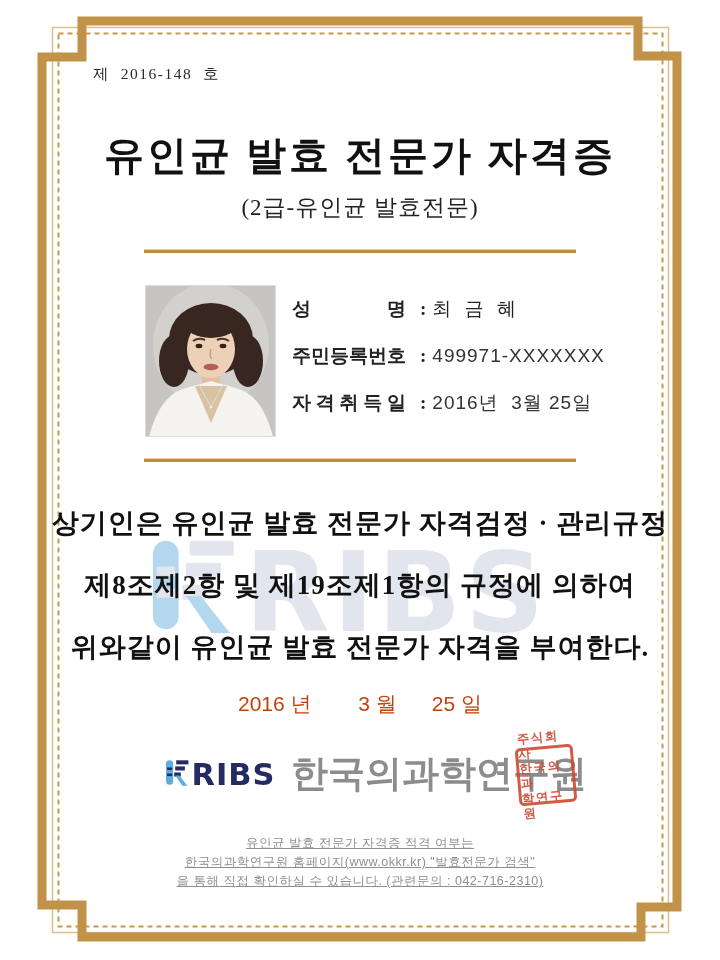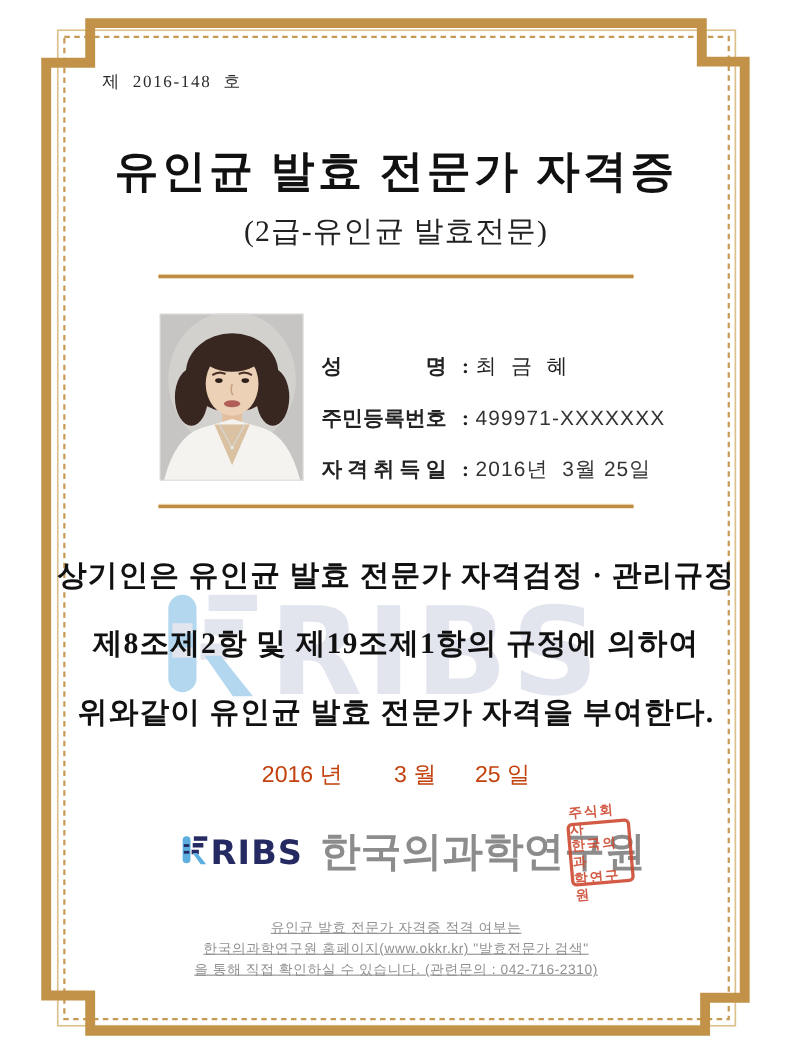--- a/index.html
+++ b/index.html
@@ -6,32 +6,32 @@
   .page{
     position:relative;width:720px;height:960px;background:#ffffff;overflow:hidden;
     font-family:"Liberation Serif","DejaVu Serif",serif;color:#1a1a1a;padding-left:45px;
   }
   .abs{position:absolute;}
   .center{left:0;width:720px;text-align:center;}
   .pre{white-space:pre;}
 
   .cert-no{left:93px;top:64px;font-size:15.5px;letter-spacing:1.5px;color:#2b2b2b;}
   .title{top:128px;font-size:40px;font-weight:bold;letter-spacing:3px;color:#111;}
-  .subtitle{top:192px;font-size:27px;letter-spacing:1px;color:#222;}
+  .subtitle{top:192px;font-size:23px;letter-spacing:1px;color:#222;}
 
   .divider{left:144px;width:432px;height:4px;
     background:linear-gradient(#E8D0A4 0 1px,#BE8C42 1px 100%);}
   .divider.d1{top:249px;}
   .divider.d2{top:458px;}
 
   .photo-frame{left:145px;top:285px;width:131px;height:152px;}
 
   .fields{left:292px;top:296px;width:320px;}
   .field-row{display:flex;align-items:baseline;height:21px;margin-bottom:26px;
-    font-size:19px;color:#222;margin-top:24px;}
+    font-size:19px;color:#222;}
   .field-label{display:inline-block;width:128px;font-weight:bold;white-space:pre;
     font-family:"Liberation Serif","DejaVu Serif",serif;}
   .field-colon{white-space:pre;font-weight:bold;}
   .field-value{white-space:pre;margin-left:6px;}
   .val-serif{font-family:Liberation Sans, sans-serif;letter-spacing:4px;}
   .val-sans{font-family:"Liberation Sans","DejaVu Sans",sans-serif;letter-spacing:1px;color:#333;}
 
   .watermark{left:142px;top:526px;width:440px;height:118px;opacity:.8;}
 
   .body-line{font-size:27px;font-weight:bold;letter-spacing:1px;color:#111;}

